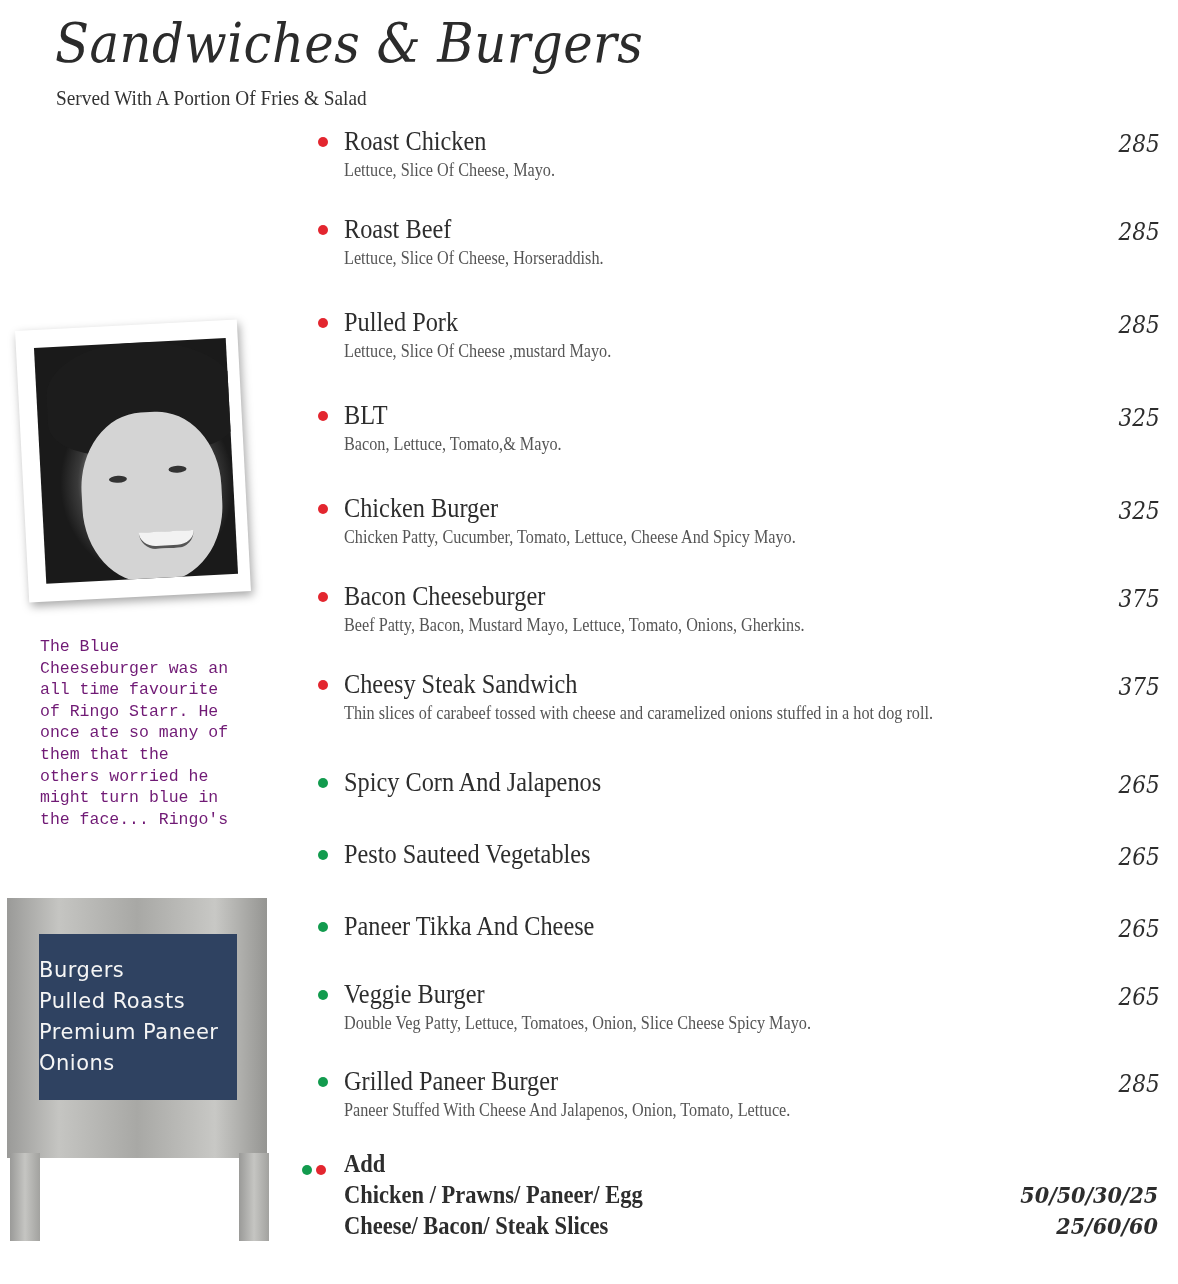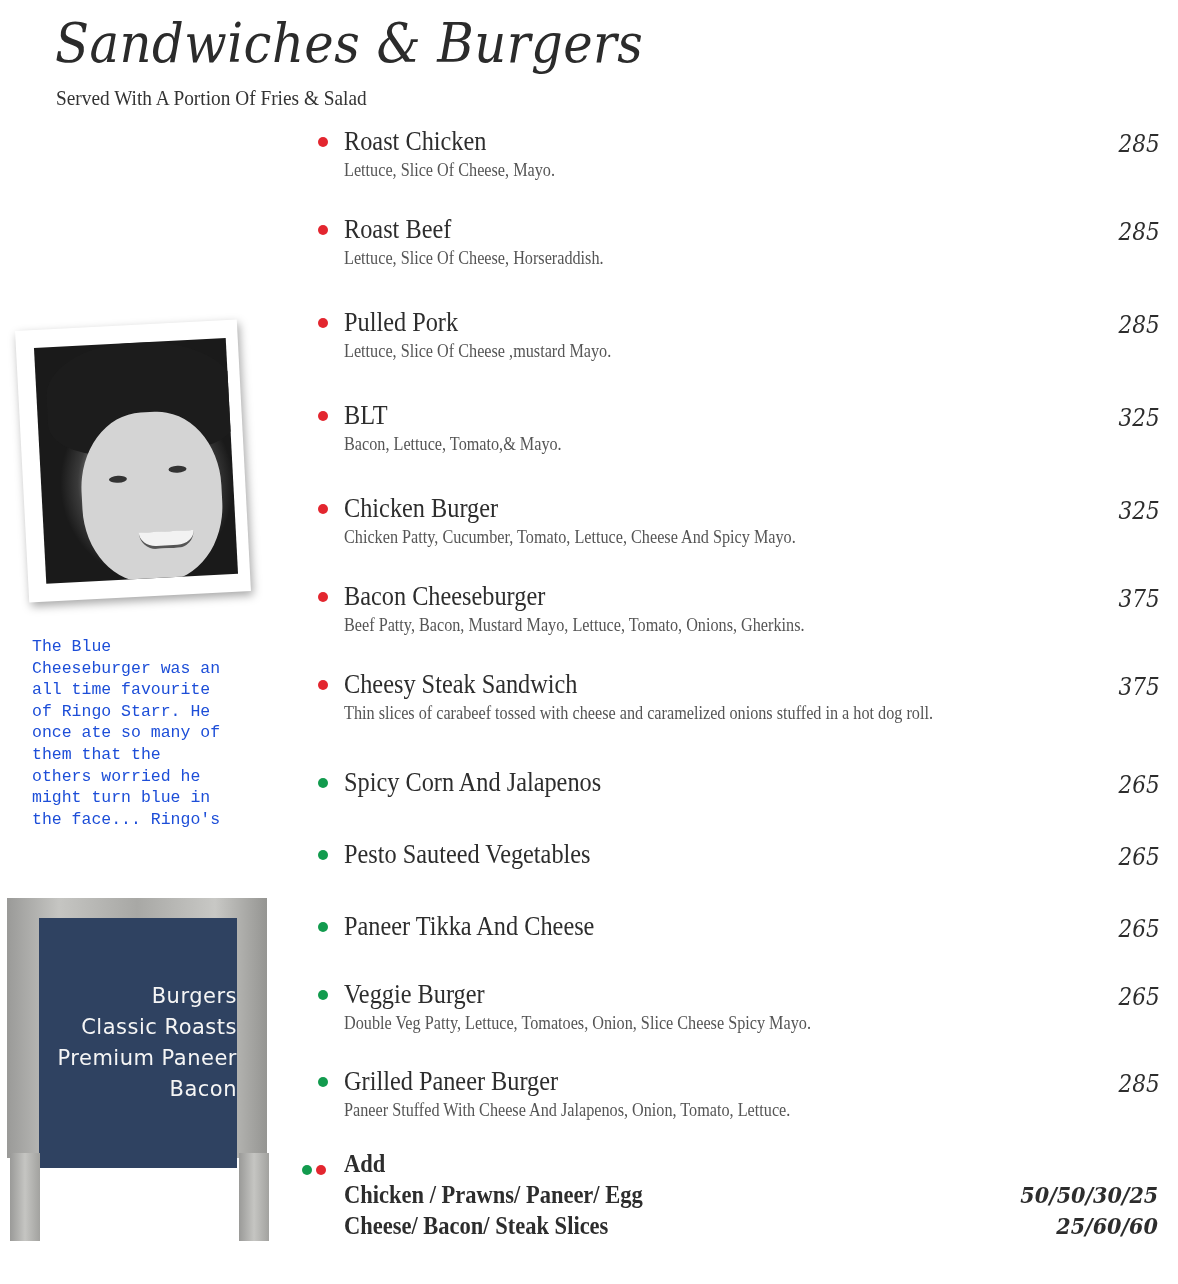--- a/index.html
+++ b/index.html
@@ -54,36 +54,36 @@
     position: absolute; left: 18px; top: 18px; right: 12px; bottom: 18px;
     background: radial-gradient(ellipse 45% 40% at 55% 60%, #d9d9d9 0%, #a8a8a8 55%, #3a3a3a 80%, #1a1a1a 100%);
     overflow: hidden;
   }
   .hair { position: absolute; left: 10px; top: 0; width: 190px; height: 110px; background: #1c1c1c; border-radius: 45% 50% 30% 30%; }
   .face { position: absolute; left: 40px; top: 70px; width: 140px; height: 170px; background: #d4d4d4; border-radius: 45% 45% 45% 45%; }
   .eye { position: absolute; width: 18px; height: 7px; background: #333; border-radius: 50%; }
   .smile { position: absolute; left: 55px; top: 120px; width: 55px; height: 14px; background: #f2f2f2; border-radius: 0 0 30px 30px; border-bottom: 3px solid #555; }
 
   .trivia {
-    position: absolute; left: 32px; top: 636px; width: 240px;
-    font-family: "Liberation Mono", "DejaVu Sans Mono", monospace; font-size: 16.5px; line-height: 21.6px; color: #1d4ed8;
+    position: absolute; left: 40px; top: 636px; width: 240px;
+    font-family: "Liberation Mono", "DejaVu Sans Mono", monospace; font-size: 16.5px; line-height: 21.6px; color: #701a75;
     white-space: pre;
   }
 
   
   .board-frame {
     position: absolute; left: 7px; top: 898px; width: 260px; height: 340px;
   }
   .board-top {
     position: absolute; left: 0; top: 0; width: 260px; height: 260px;
     background: linear-gradient(90deg, #9a9a98, #c5c5c2 20%, #a8a8a5 50%, #c8c8c5 80%, #959592);
   }
   .board {
-    position: absolute; left: 32px; top: 20px; width: 198px; height: 250px; background: #2f4261;
-    display: flex; flex-direction: column; align-items: flex-end; justify-content: center;
+    position: absolute; left: 32px; top: 36px; width: 198px; height: 166px; background: #2f4261;
+    display: flex; flex-direction: column; align-items: flex-start; justify-content: center;
   }
   .board span {
     color: #f5f5f5; font-family: "DejaVu Sans", sans-serif; font-size: 21px; line-height: 31px; letter-spacing: 0.5px;
   }
   .leg { position: absolute; top: 255px; width: 30px; height: 88px; background: linear-gradient(90deg, #9a9a98, #c5c5c2, #a2a29f); }
   .leg.l { left: 3px; } .leg.r { left: 232px; }
 </style>
 </head>
 <body>
 
@@ -108,23 +108,23 @@
 once ate so many of
 them that the
 others worried he
 might turn blue in
 the face... Ringo's</div>
 
 <div class="board-frame">
   <div class="board-top"></div>
   <div class="board">
     <span>Burgers</span>
-    <span>Classic Roasts</span>
+    <span>Pulled Roasts</span>
     <span>Premium Paneer</span>
-    <span>Bacon</span>
+    <span>Onions</span>
   </div>
   <div class="leg l"></div>
   <div class="leg r"></div>
 </div>
 
 <div class="menu-item" style="top:126px;">
   <span class="bullet nonveg"></span>
   <span class="item-name">Roast Chicken</span>
   <span class="item-desc">Lettuce, Slice Of Cheese, Mayo.</span>
   <span class="item-price">285</span>

